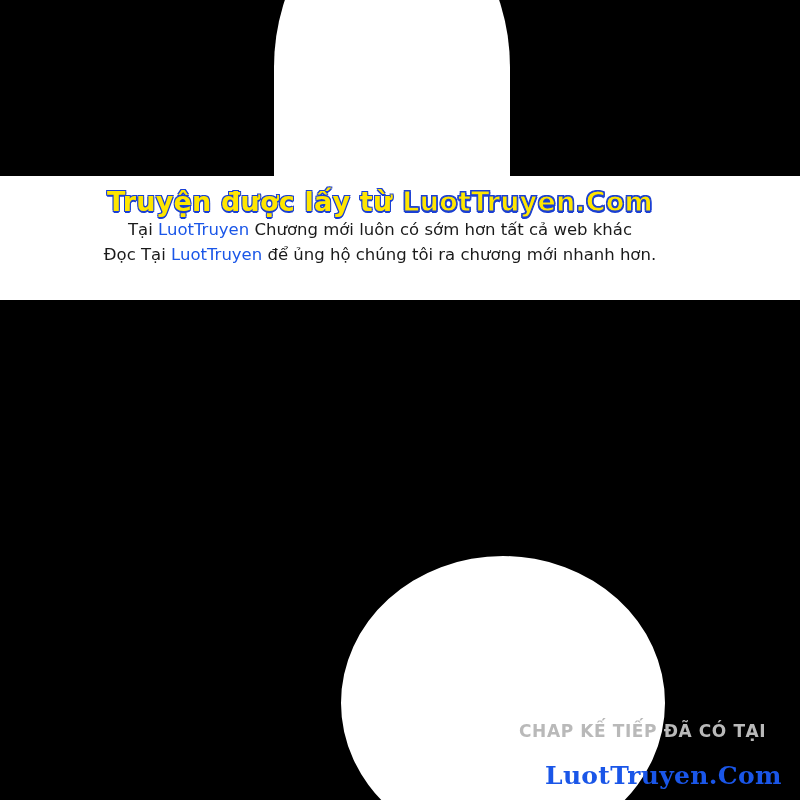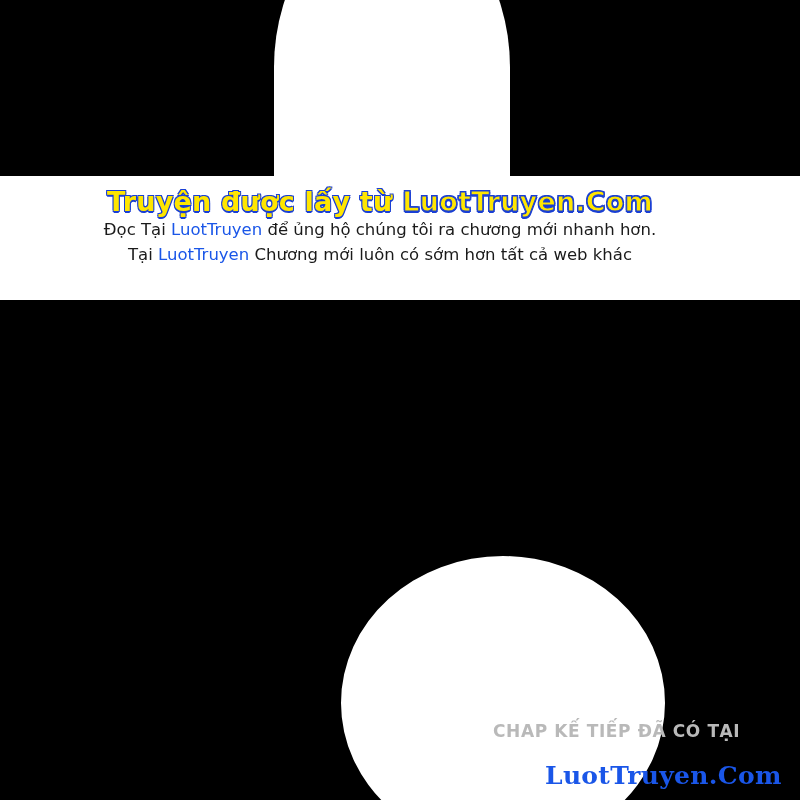--- a/index.html
+++ b/index.html
@@ -130,21 +130,21 @@
     font-weight: bold;
     font-size: 25px;
     color: #111111;
     letter-spacing: 0.5px;
     white-space: nowrap;
   }
 
   
   .watermark-line {
     position: absolute;
-    left: 493px;
+    left: 519px;
     top: 721px;
     font-family: "DejaVu Sans", sans-serif;
     font-weight: bold;
     font-size: 17px;
     color: #b9b9b9;
     letter-spacing: 0.6px;
     white-space: nowrap;
   }
 
   
@@ -169,24 +169,24 @@
   <div class="band-bottom"></div>
 
   <div class="bubble bubble-top"></div>
   <div class="bubble bubble-bottom"></div>
 
   <div class="banner">
     <div class="banner-title">
       <span class="part-a">Truyện được lấy từ</span><span class="part-b">LuotTruyen.Com</span>
     </div>
     <div class="banner-line">
-      <span>Đọc Tại </span><span class="hl">LuotTruyen</span><span> để ủng hộ chúng tôi ra chương mới nhanh hơn.</span>
+      <span>Tại </span><span class="hl">LuotTruyen</span><span> Chương mới luôn có sớm hơn tất cả web khác</span>
     </div>
     <div class="banner-line">
-      <span>Tại </span><span class="hl">LuotTruyen</span><span> Chương mới luôn có sớm hơn tất cả web khác</span>
+      <span>Đọc Tại </span><span class="hl">LuotTruyen</span><span> để ủng hộ chúng tôi ra chương mới nhanh hơn.</span>
     </div>
   </div>
 
 
   <div class="watermark-line">CHAP KẾ TIẾP ĐÃ CÓ TẠI</div>
   <div class="watermark-brand">LuotTruyen.Com</div>
 
 </div>
 
 </body></html>

